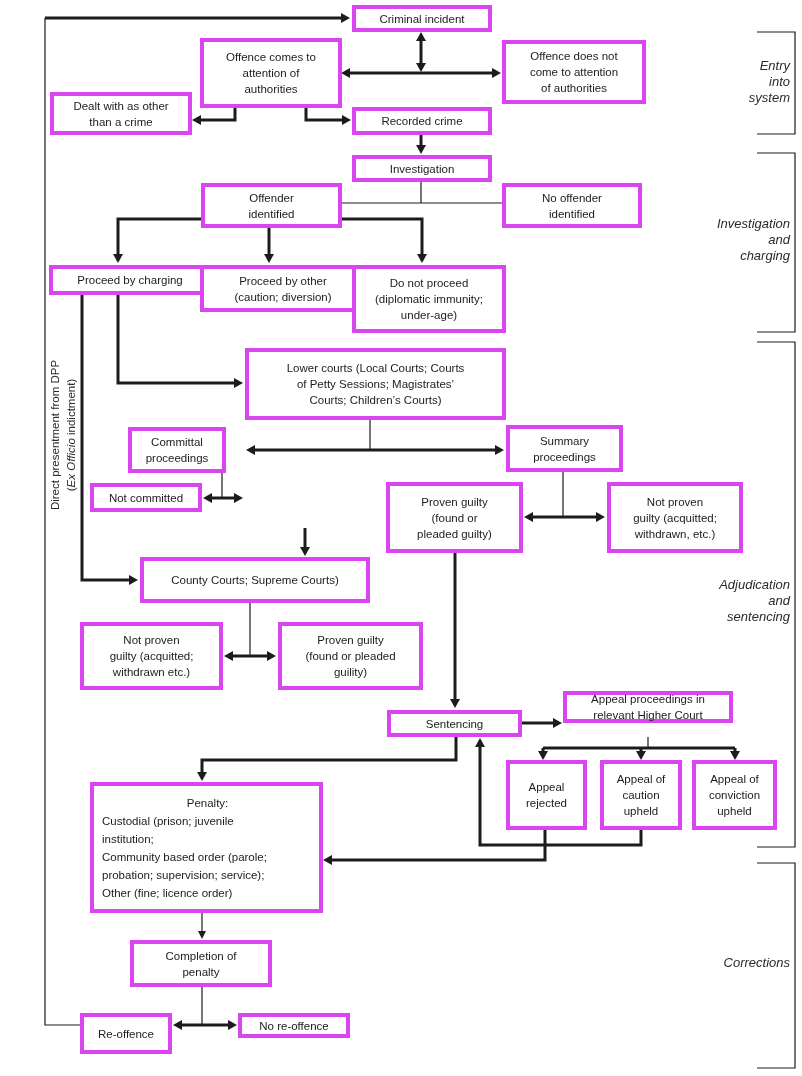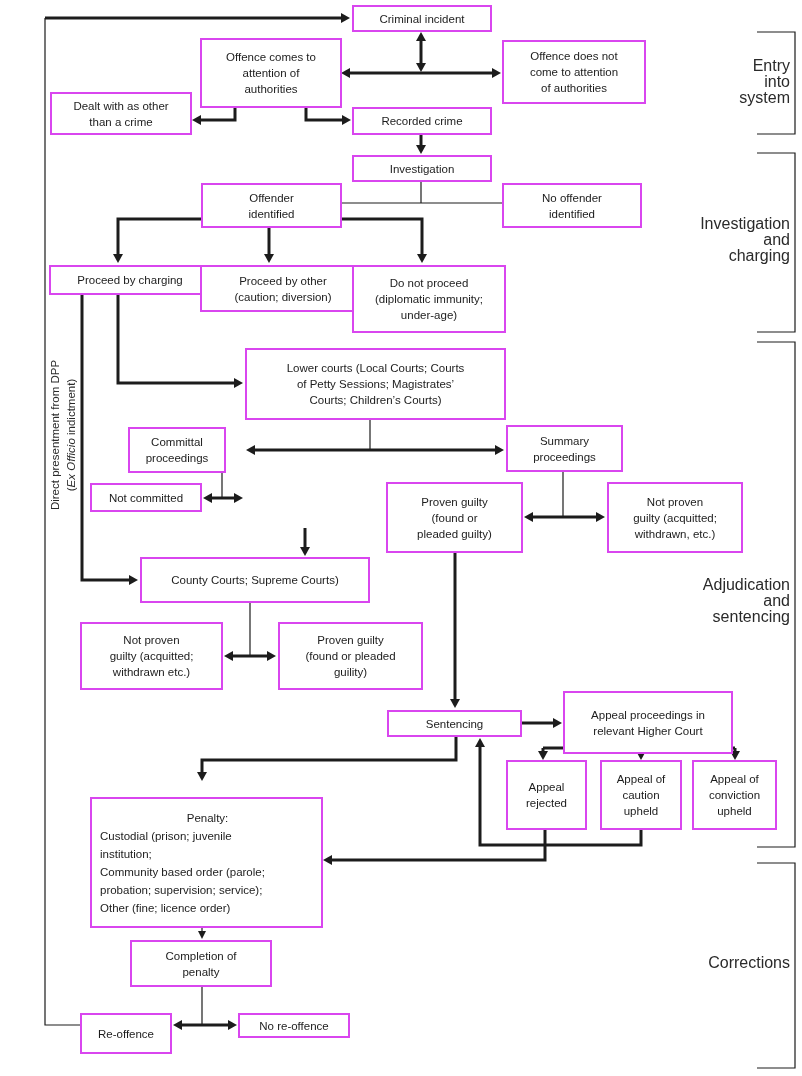--- a/index.html
+++ b/index.html
@@ -8,30 +8,30 @@
     font-family:"Liberation Sans","DejaVu Sans",sans-serif;
     color:#1c1c1c;overflow:hidden;
   }
   #wires{position:absolute;left:0;top:0;width:802px;height:1076px;}
   #wires line,#wires polyline{stroke:#1c1c1c;fill:none;}
   #wires .tk{stroke-width:3;}
   #wires .tn{stroke-width:1.2;}
   #wires polygon{fill:#1c1c1c;stroke:none;}
   .box{
     position:absolute;box-sizing:border-box;background:#ffffff;
-    border:2px solid #d946ef;display:flex;flex-direction:column;
+    border:4px solid #d946ef;display:flex;flex-direction:column;
     justify-content:center;align-items:center;text-align:center;
     font-size:11.5px;line-height:16px;padding:1px 2px;
   }
   .box .ln{width:100%;}
-  .penalty{align-items:center;text-align:left;padding:8px 6px 8px 8px;line-height:18px;margin-top:15px;}
+  .penalty{align-items:center;text-align:left;padding:8px 6px 8px 8px;line-height:18px;}
   .penalty .ln:first-child{text-align:center;}
   .side-label{
     position:absolute;left:640px;width:150px;text-align:right;
-    font-size:16px;line-height:16px;color:#2a2a2a;
+    font-size:13px;line-height:16px;color:#2a2a2a;font-style:italic;
   }
   .vnote{
     position:absolute;left:-76px;top:418px;width:280px;height:34px;
     transform:rotate(-90deg);text-align:center;font-size:11.5px;line-height:16px;
     color:#2a2a2a;
   }
   .vnote i{font-style:italic;}
 </style>
 </head>
 <body>
@@ -195,21 +195,21 @@
       <div class="ln">withdrawn etc.)</div>
     </div>
   <div class="box" style="left:278px;top:622px;width:145px;height:68px">
       <div class="ln">Proven guilty</div>
       <div class="ln">(found or pleaded</div>
       <div class="ln">guility)</div>
     </div>
   <div class="box" style="left:387px;top:710px;width:135px;height:27px">
       <div class="ln">Sentencing</div>
     </div>
-  <div class="box" style="left:563px;top:691px;width:170px;height:63px">
+  <div class="box" style="left:563px;top:691px;width:170px;height:32px">
       <div class="ln">Appeal proceedings in</div>
       <div class="ln">relevant Higher Court</div>
     </div>
   <div class="box" style="left:506px;top:760px;width:81px;height:70px">
       <div class="ln">Appeal</div>
       <div class="ln">rejected</div>
     </div>
   <div class="box" style="left:600px;top:760px;width:82px;height:70px">
       <div class="ln">Appeal of</div>
       <div class="ln">caution</div>

